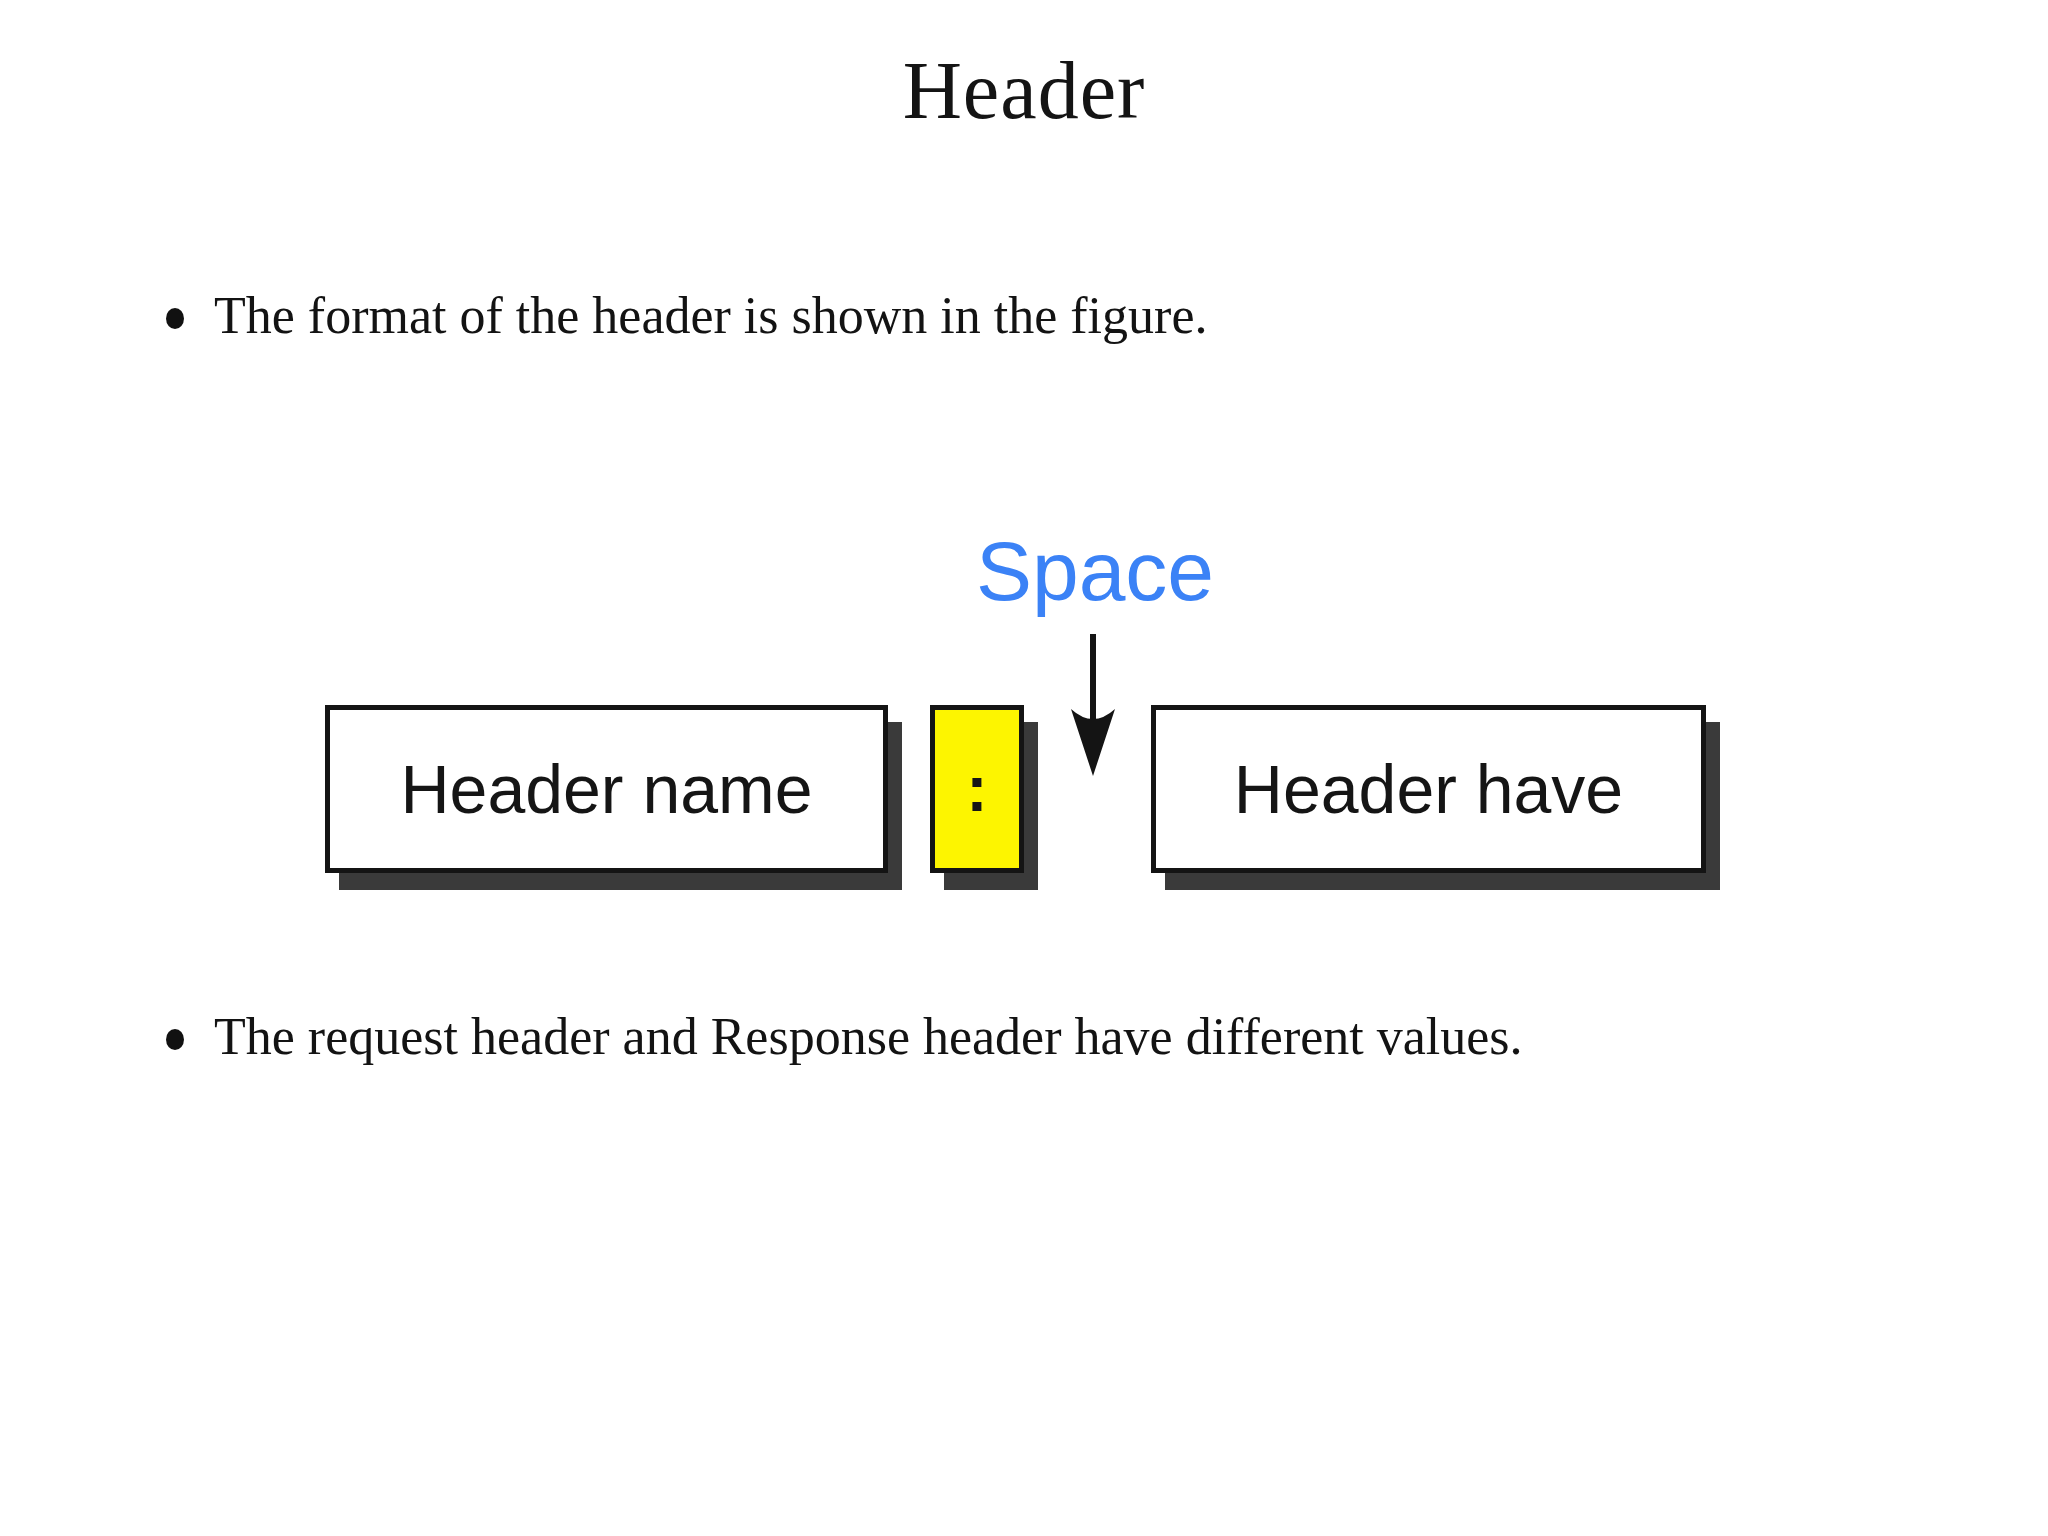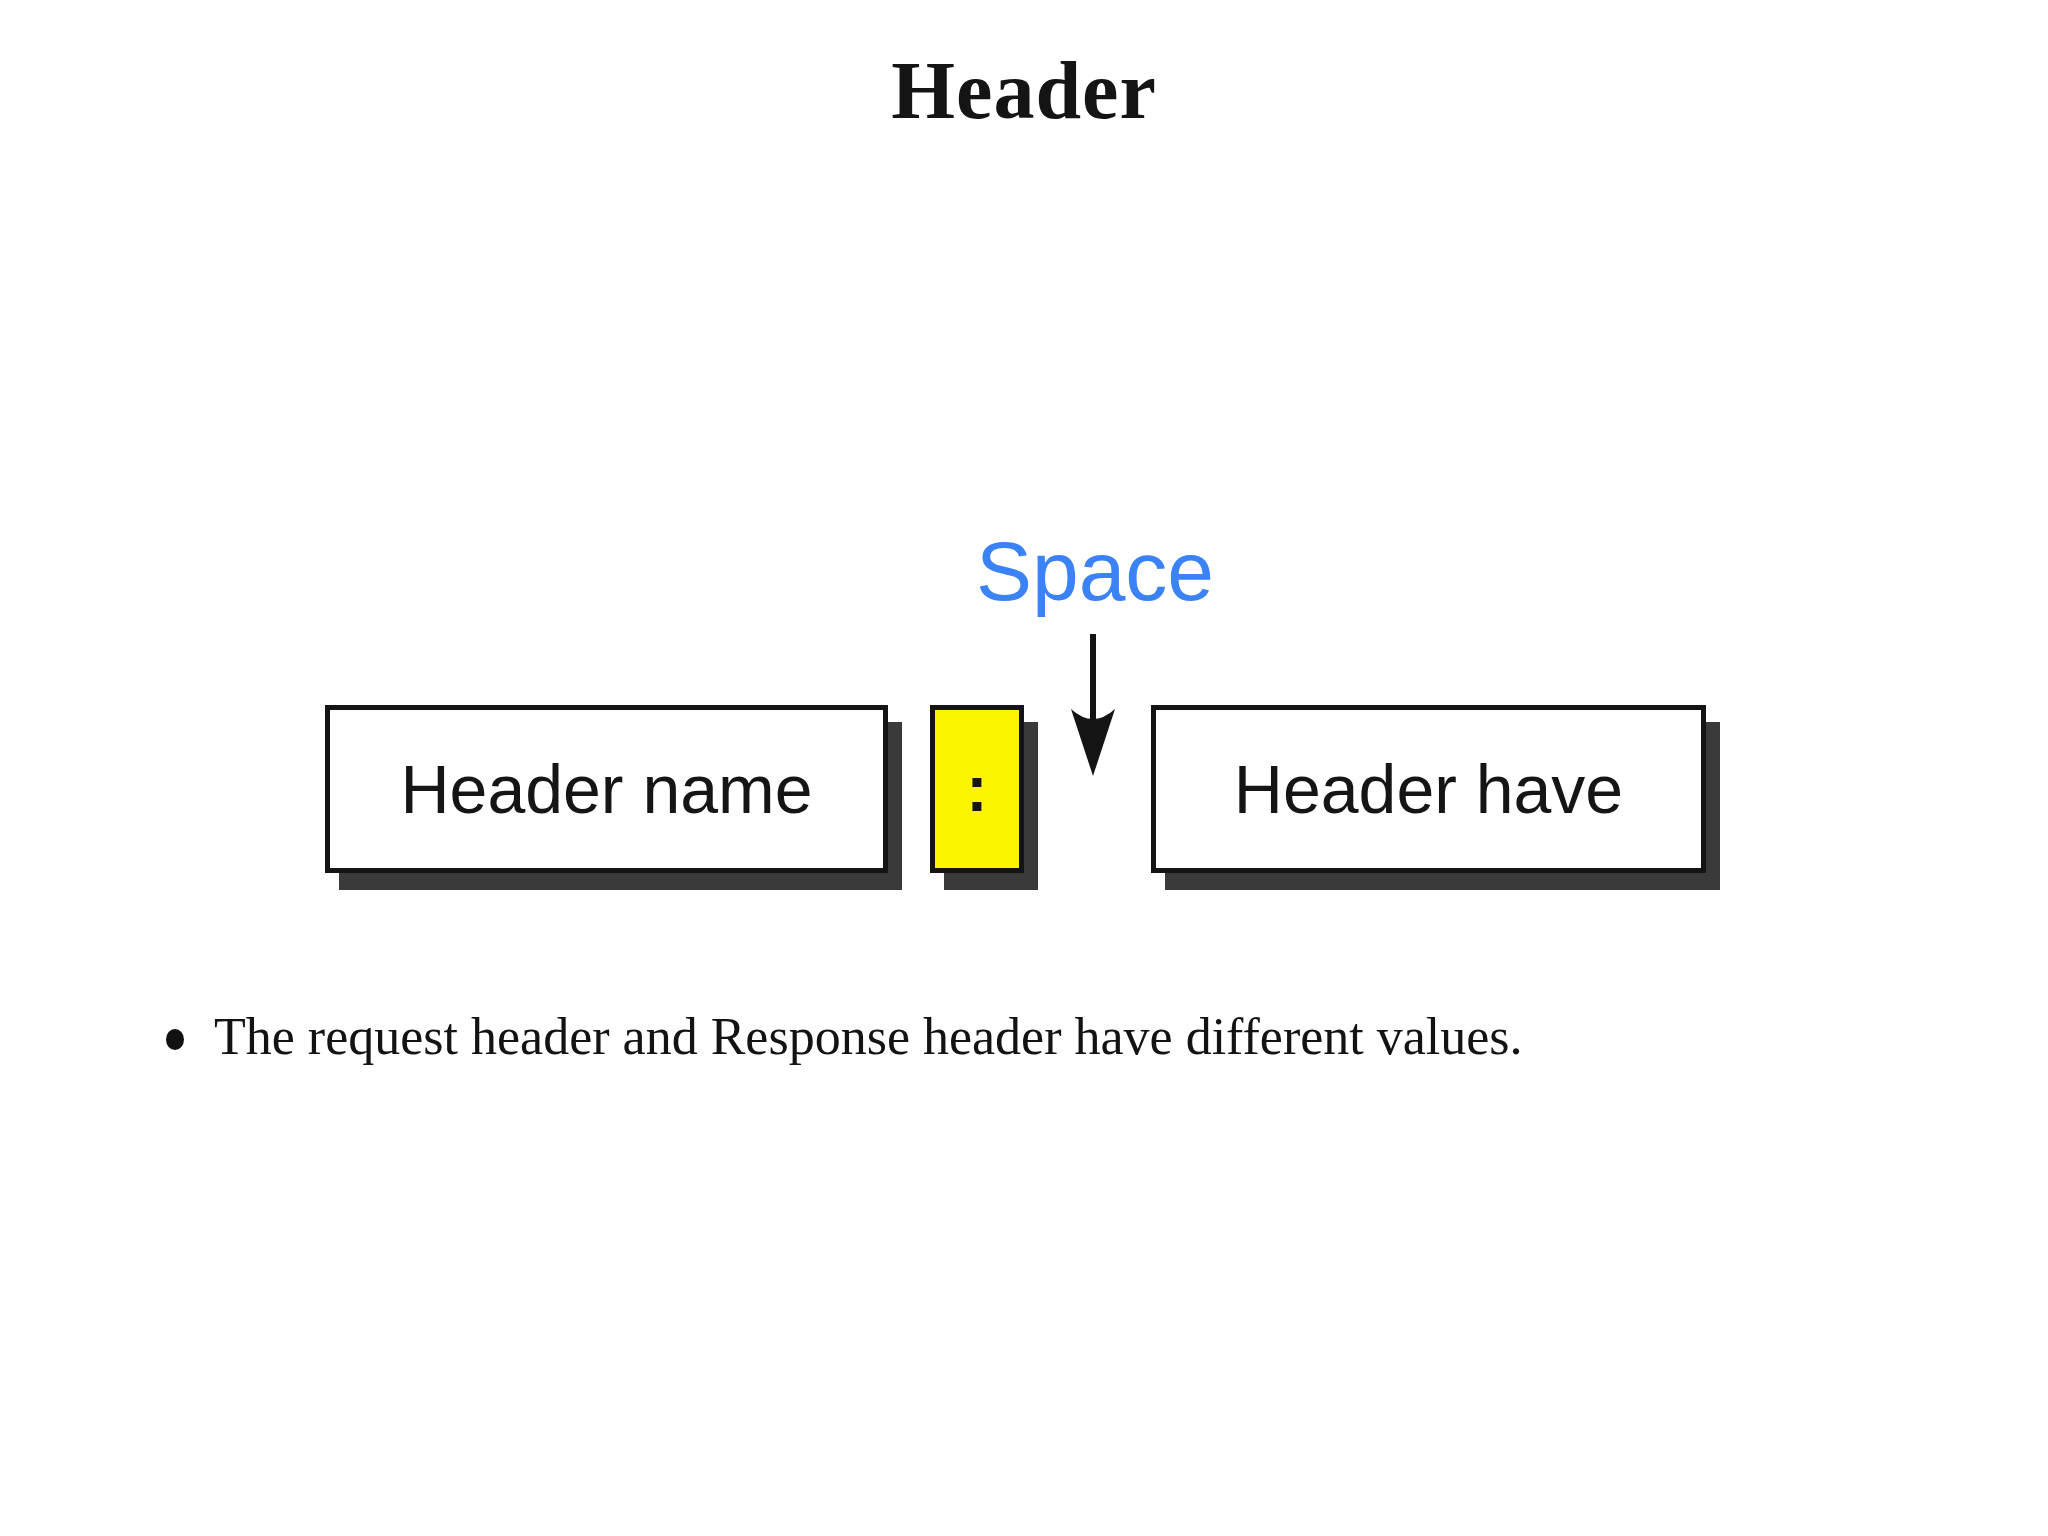--- a/index.html
+++ b/index.html
@@ -15,21 +15,21 @@
   }
 
   
   .title {
     position: absolute;
     top: 44px;
     left: 0;
     width: 100%;
     text-align: center;
     font-family: "Liberation Serif", serif;
-    font-weight: bold;
+    font-weight: normal;
     font-size: 82px;
     letter-spacing: 1px;
     color: #141414;
   }
 
   
   .bullet {
     position: absolute;
     left: 166px;
     display: flex;
@@ -89,20 +89,24 @@
   .colon-box { left: 930px;  width: 94px; background: #fdf500; font-size: 64px; font-weight: bold; }
   .value-box { left: 1151px; width: 555px; }
 </style>
 </head>
 <body>
 
 <div class="slide">
 
   <h1 class="title">Header</h1>
 
+  <div class="bullet bullet-1">
+    <span class="dot"></span>
+    <span class="bullet-text">The format of the header is shown in the figure.</span>
+  </div>
 
   <div>
 
     <div class="space-label">Space</div>
 
     <svg class="arrow-svg" viewBox="0 0 70 146" xmlns="http://www.w3.org/2000/svg">
       <line x1="35" y1="2" x2="35" y2="92" stroke="#141414" stroke-width="6"></line>
       <path d="M35 144 L13 77 Q35 97 57 77 Z" fill="#141414"></path>
     </svg>
 

